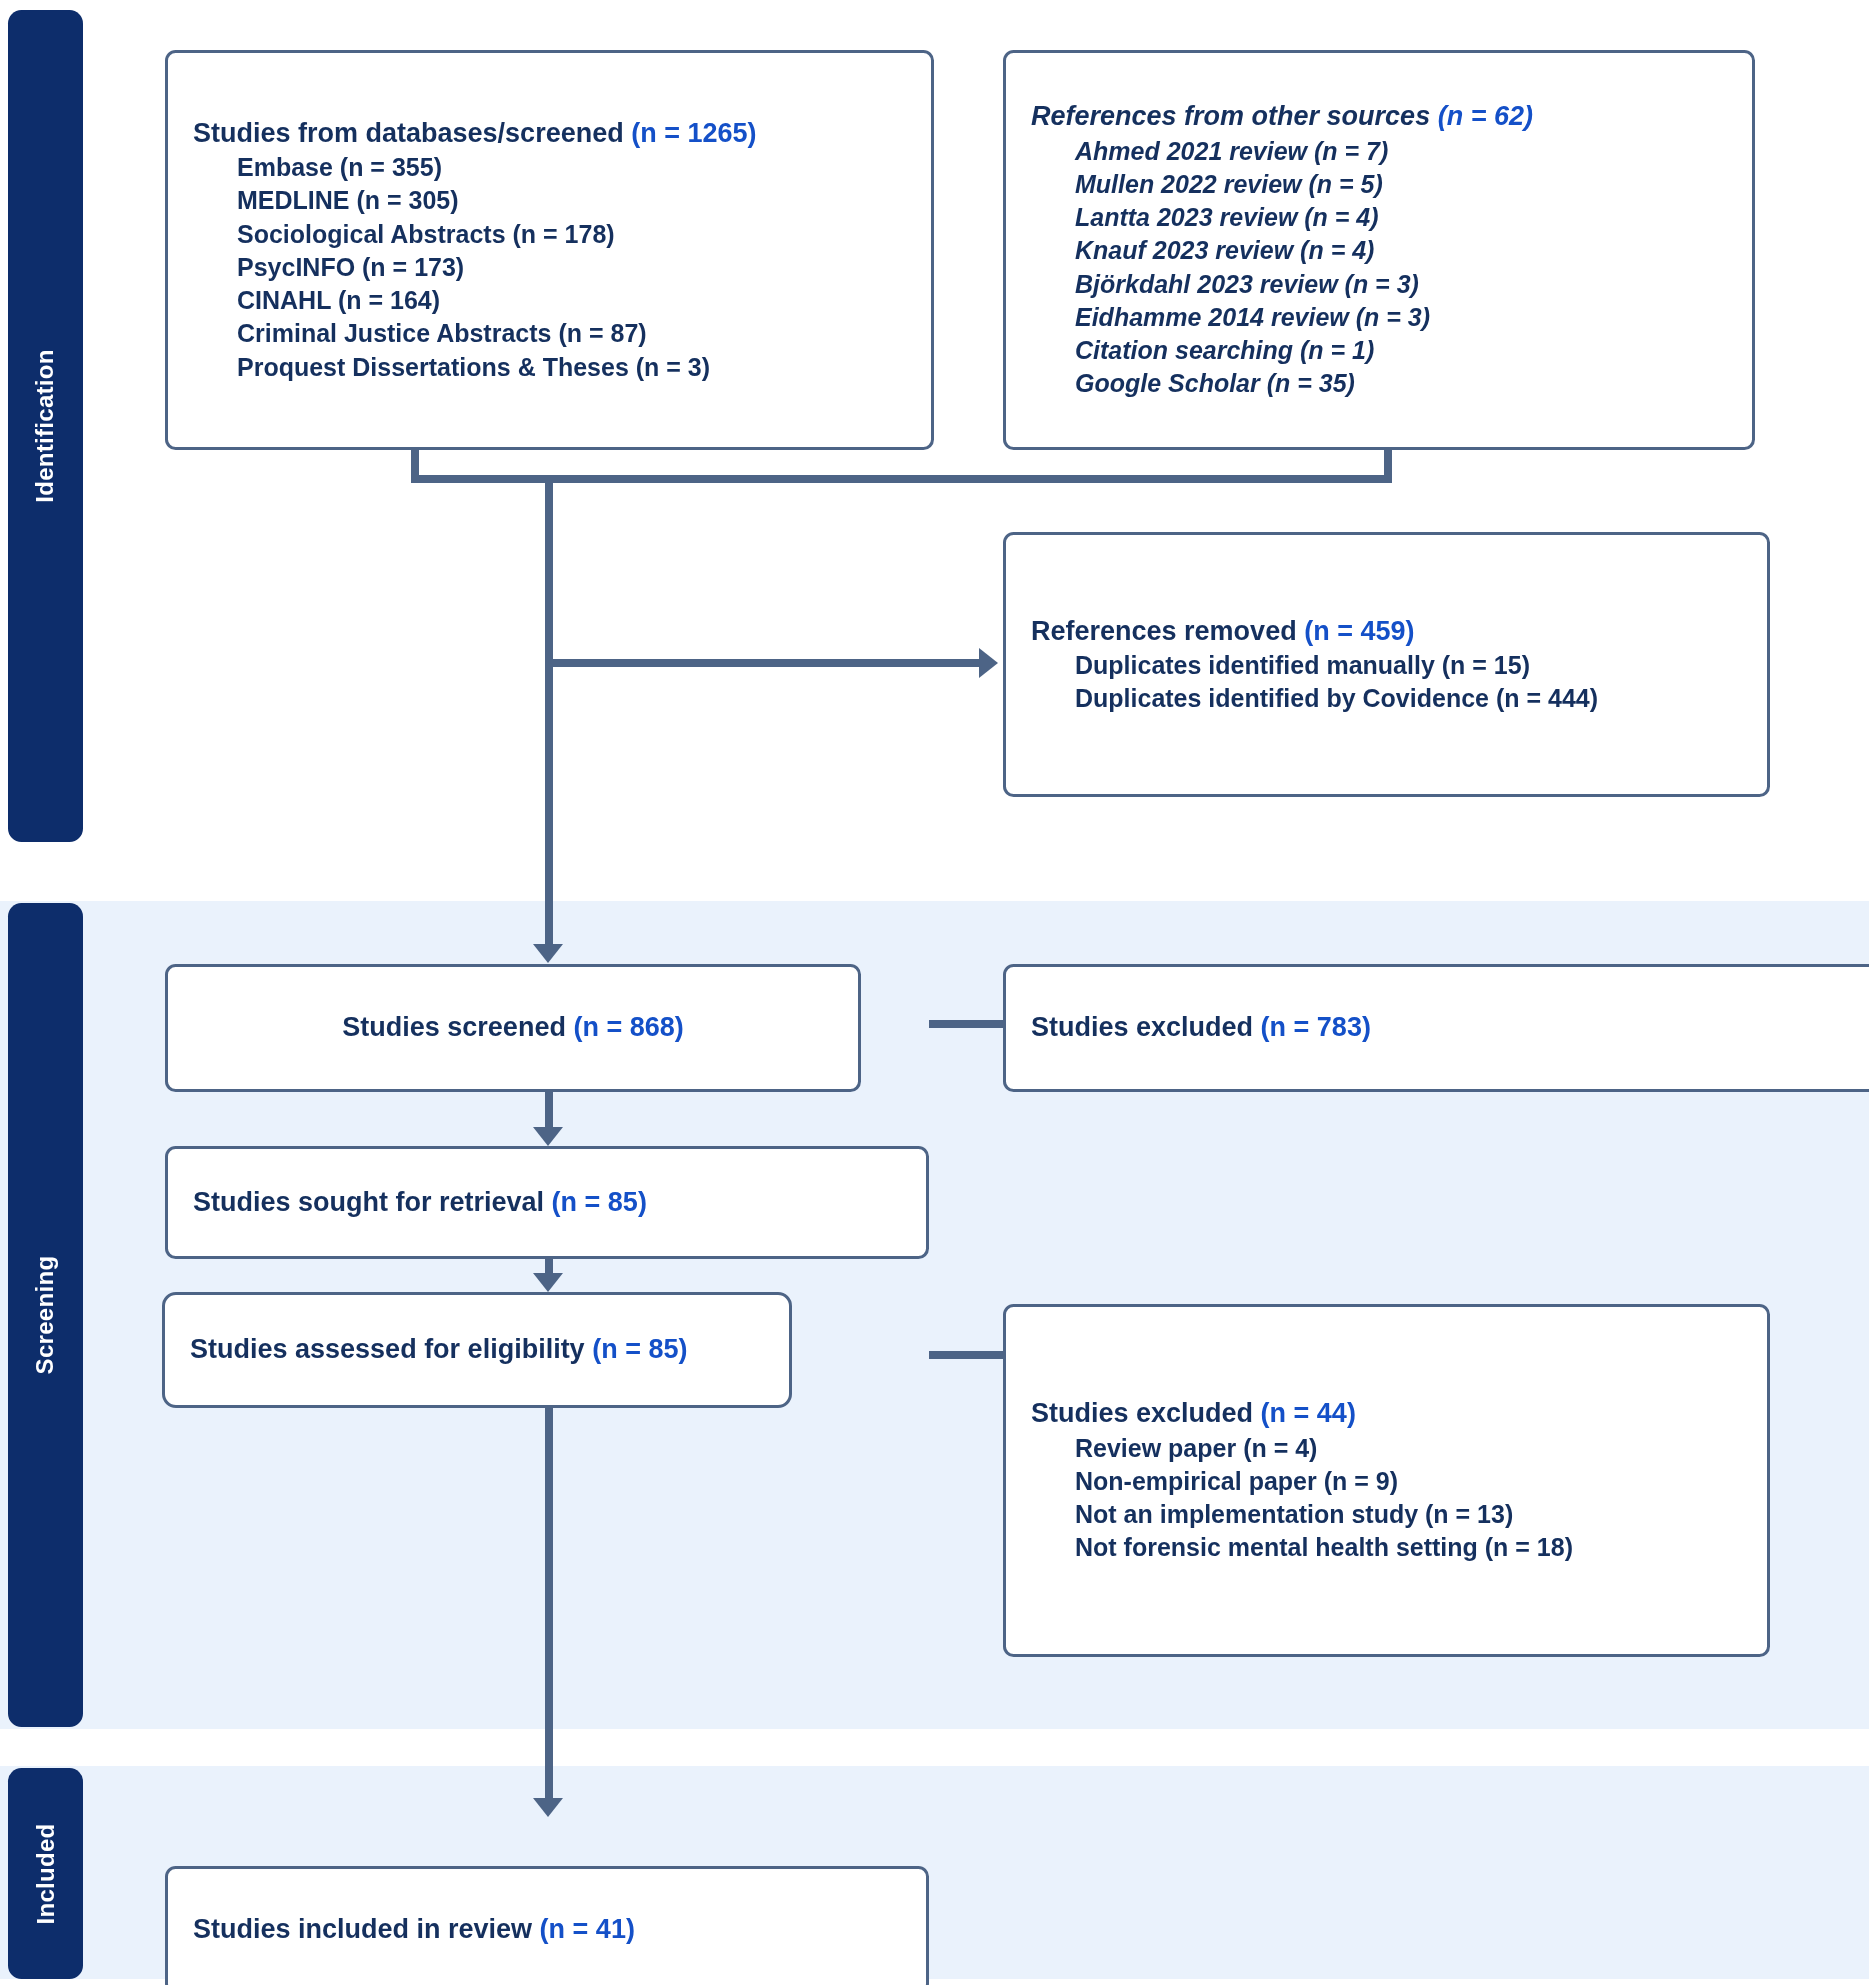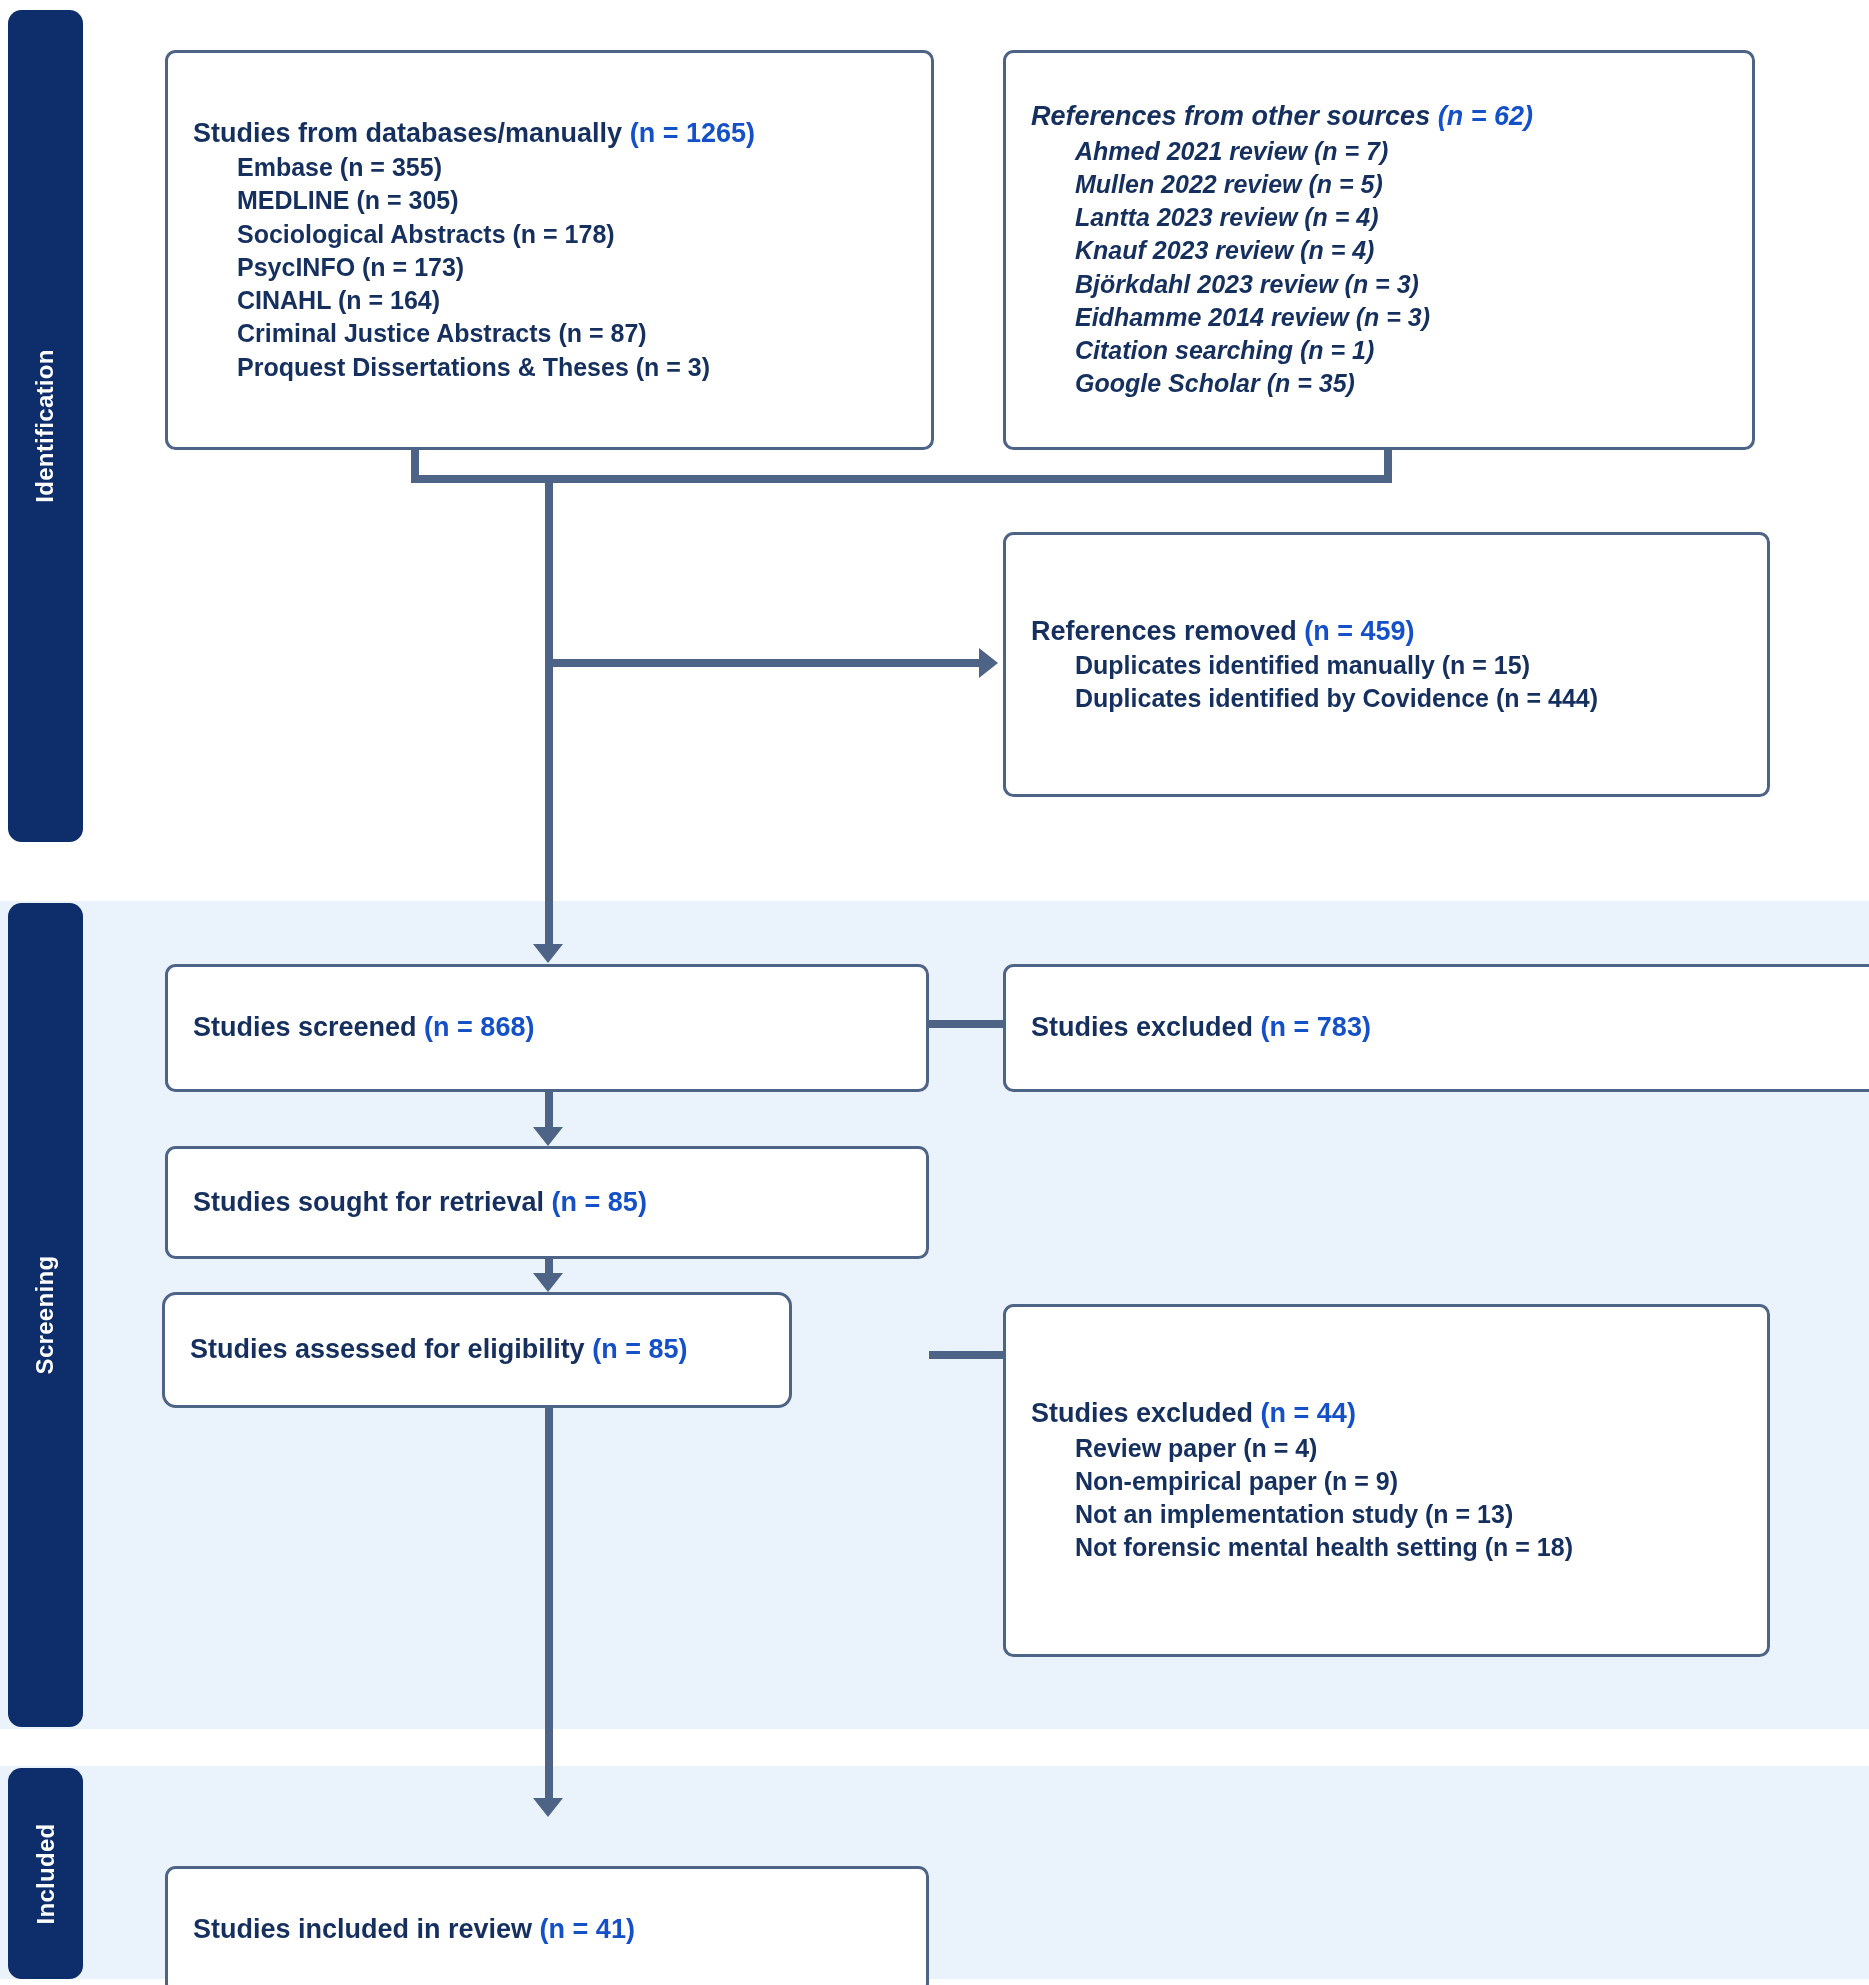--- a/index.html
+++ b/index.html
@@ -78,21 +78,21 @@
 
   <div class="ln" style="left:929px;top:1351px;width:146px;height:7.7px;"></div>
   <div class="hd right" style="left:1075px;top:1339px;"></div>
 
   <div class="ln" style="left:545px;top:1408px;width:7.7px;height:390px;"></div>
   <div class="hd down" style="left:533px;top:1798px;"></div>
 
   <div class="box" style="left:165px;top:50px;width:769px;height:400px;">
     <div class="inner mid">
       <div class="ttl">
-        <span>Studies from databases/manually</span>
+        <span>Studies from databases/screened</span>
         <span class="n">(n = 1265)</span>
       </div>
       <div class="sub">Embase (n = 355)</div>
       <div class="sub">MEDLINE (n = 305)</div>
       <div class="sub">Sociological Abstracts (n = 178)</div>
       <div class="sub">PsycINFO (n = 173)</div>
       <div class="sub">CINAHL (n = 164)</div>
       <div class="sub">Criminal Justice Abstracts (n = 87)</div>
       <div class="sub">Proquest Dissertations &amp; Theses (n = 3)</div>
     </div>
@@ -119,21 +119,21 @@
     <div class="inner mid">
       <div class="ttl">
         <span>References removed</span>
         <span class="n">(n = 459)</span>
       </div>
       <div class="sub">Duplicates identified manually (n = 15)</div>
       <div class="sub">Duplicates identified by Covidence (n = 444)</div>
     </div>
   </div>
 
-  <div class="box" style="left:165px;top:964px;width:764px;height:128px;">
+  <div class="box" style="left:165px;top:964px;width:696px;height:128px;align-items:center;">
     <div class="inner">
       <div class="ttl">
         <span>Studies screened</span>
         <span class="n">(n = 868)</span>
       </div>
     </div>
   </div>
 
   <div class="box" style="left:1003px;top:964px;width:888px;height:128px;">
     <div class="inner">

